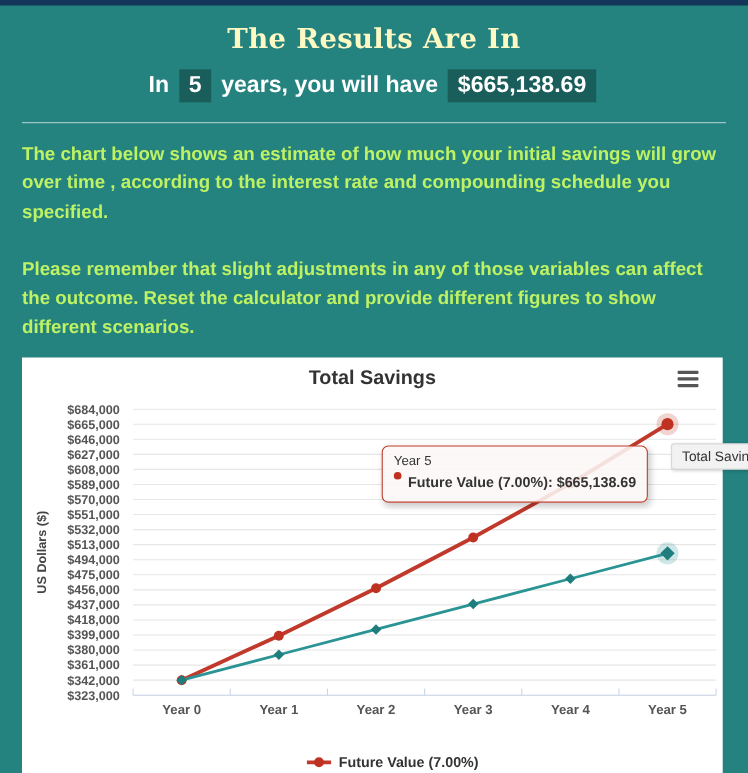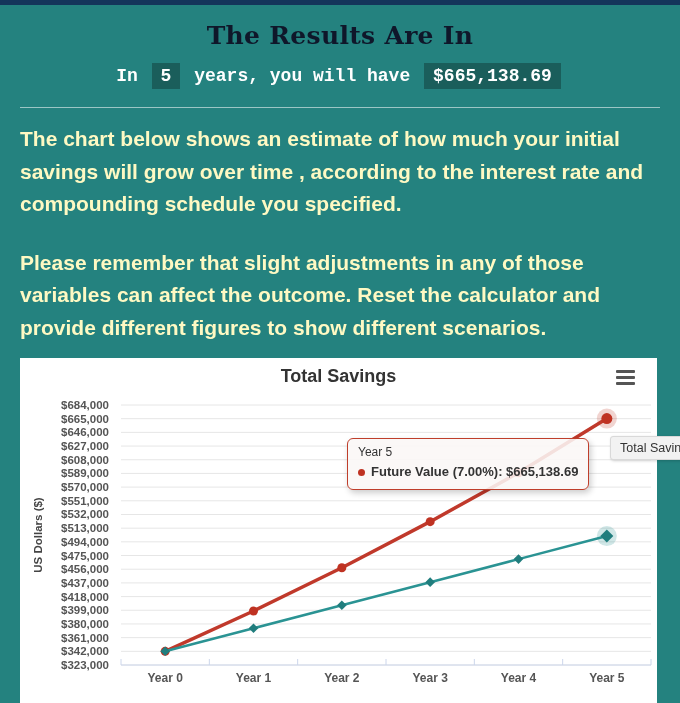--- a/index.html
+++ b/index.html
@@ -3,33 +3,33 @@
 <meta charset="utf-8">
 <style>
   html,body{margin:0;padding:0;}
   body{
     width:680px;height:703px;overflow:hidden;position:relative;
     background:#24827f;
     font-family:"Liberation Sans",sans-serif;
   }
   .top-bar{height:5px;background:#14355a;}
   .page-title{
-    color:#0f172a;font-family:"DejaVu Serif",serif;font-weight:700;
+    color:#fef9c3;font-family:"DejaVu Serif",serif;font-weight:700;
     font-size:25px;text-align:center;margin:16px 0 0;letter-spacing:.3px;
   }
   .subtitle{
-    color:#fff;font-size:18px;font-weight:600;text-align:center;margin:13px 0 0;font-family:Liberation Mono, monospace;
+    color:#fff;font-size:21px;font-weight:600;text-align:center;margin:13px 0 0;
   }
   .hl{
     background:#1a5e5b;color:#fff;font-weight:700;
     padding:3px 9px;display:inline-block;margin:0 3px;
   }
   .divider{border:none;border-top:1px solid rgba(255,255,255,.55);margin:18px 20px 0;}
   .desc{
-    color:#fef9c3;font-size:21px;font-weight:600;line-height:1.55;
+    color:#bef264;font-size:17px;font-weight:600;line-height:1.55;
     margin:15px 20px 0;
   }
   .desc + .desc{margin-top:26px;}
   .chart-card{
     position:relative;margin:14px 0 0 20px;width:637px;height:402px;
     background:#fff;overflow:visible;
   }
   .chart-title{
     position:absolute;top:8px;left:0;right:0;text-align:center;
     font-size:18px;font-weight:700;color:#333;margin:0;
@@ -44,31 +44,31 @@
   .ylab{font-size:11.5px;font-weight:600;fill:#555;font-family:"Liberation Sans",sans-serif;}
   .xlab{font-size:12px;font-weight:600;fill:#555;font-family:"Liberation Sans",sans-serif;}
   .ytitle{font-size:11.5px;font-weight:700;fill:#444;font-family:"Liberation Sans",sans-serif;}
   .tooltip{
     position:absolute;left:327px;top:80px;z-index:3;white-space:nowrap;
     background:rgba(250,247,246,.88);border:1.5px solid #bf3e2b;border-radius:6px;
     padding:6px 10px 7px;box-shadow:2px 3px 6px rgba(0,0,0,.2);
     font-size:13px;color:#333;
   }
   .tt-title{font-size:12px;font-weight:400;margin-bottom:3px;}
-  .tt-row{font-weight:700;line-height:1.5;display:flex;align-items:center;gap:6px;}
+  .tt-row{font-weight:700;line-height:1.5;display:flex;gap:6px;}
   .tt-bullet{width:7px;height:7px;border-radius:50%;display:inline-block;flex:none;}
   .hover-label{
     position:absolute;left:590px;top:78px;z-index:4;white-space:nowrap;
     background:#f2f2f2;border:1px solid #d9d9d9;border-radius:3px;
     padding:4px 9px;font-size:12.5px;color:#333;
     box-shadow:1px 1px 3px rgba(0,0,0,.18);
   }
   .legend{
     position:absolute;left:0;right:0;top:360px;z-index:2;
-    display:flex;align-items:center;gap:24px;
+    display:flex;justify-content:center;align-items:center;gap:24px;padding-left:36px;
   }
   .legend-item{
     display:flex;align-items:center;gap:6px;cursor:pointer;
     font-size:13px;font-weight:700;color:#333;
   }
 </style>
 </head>
 <body>
 
 <div class="top-bar"></div>

